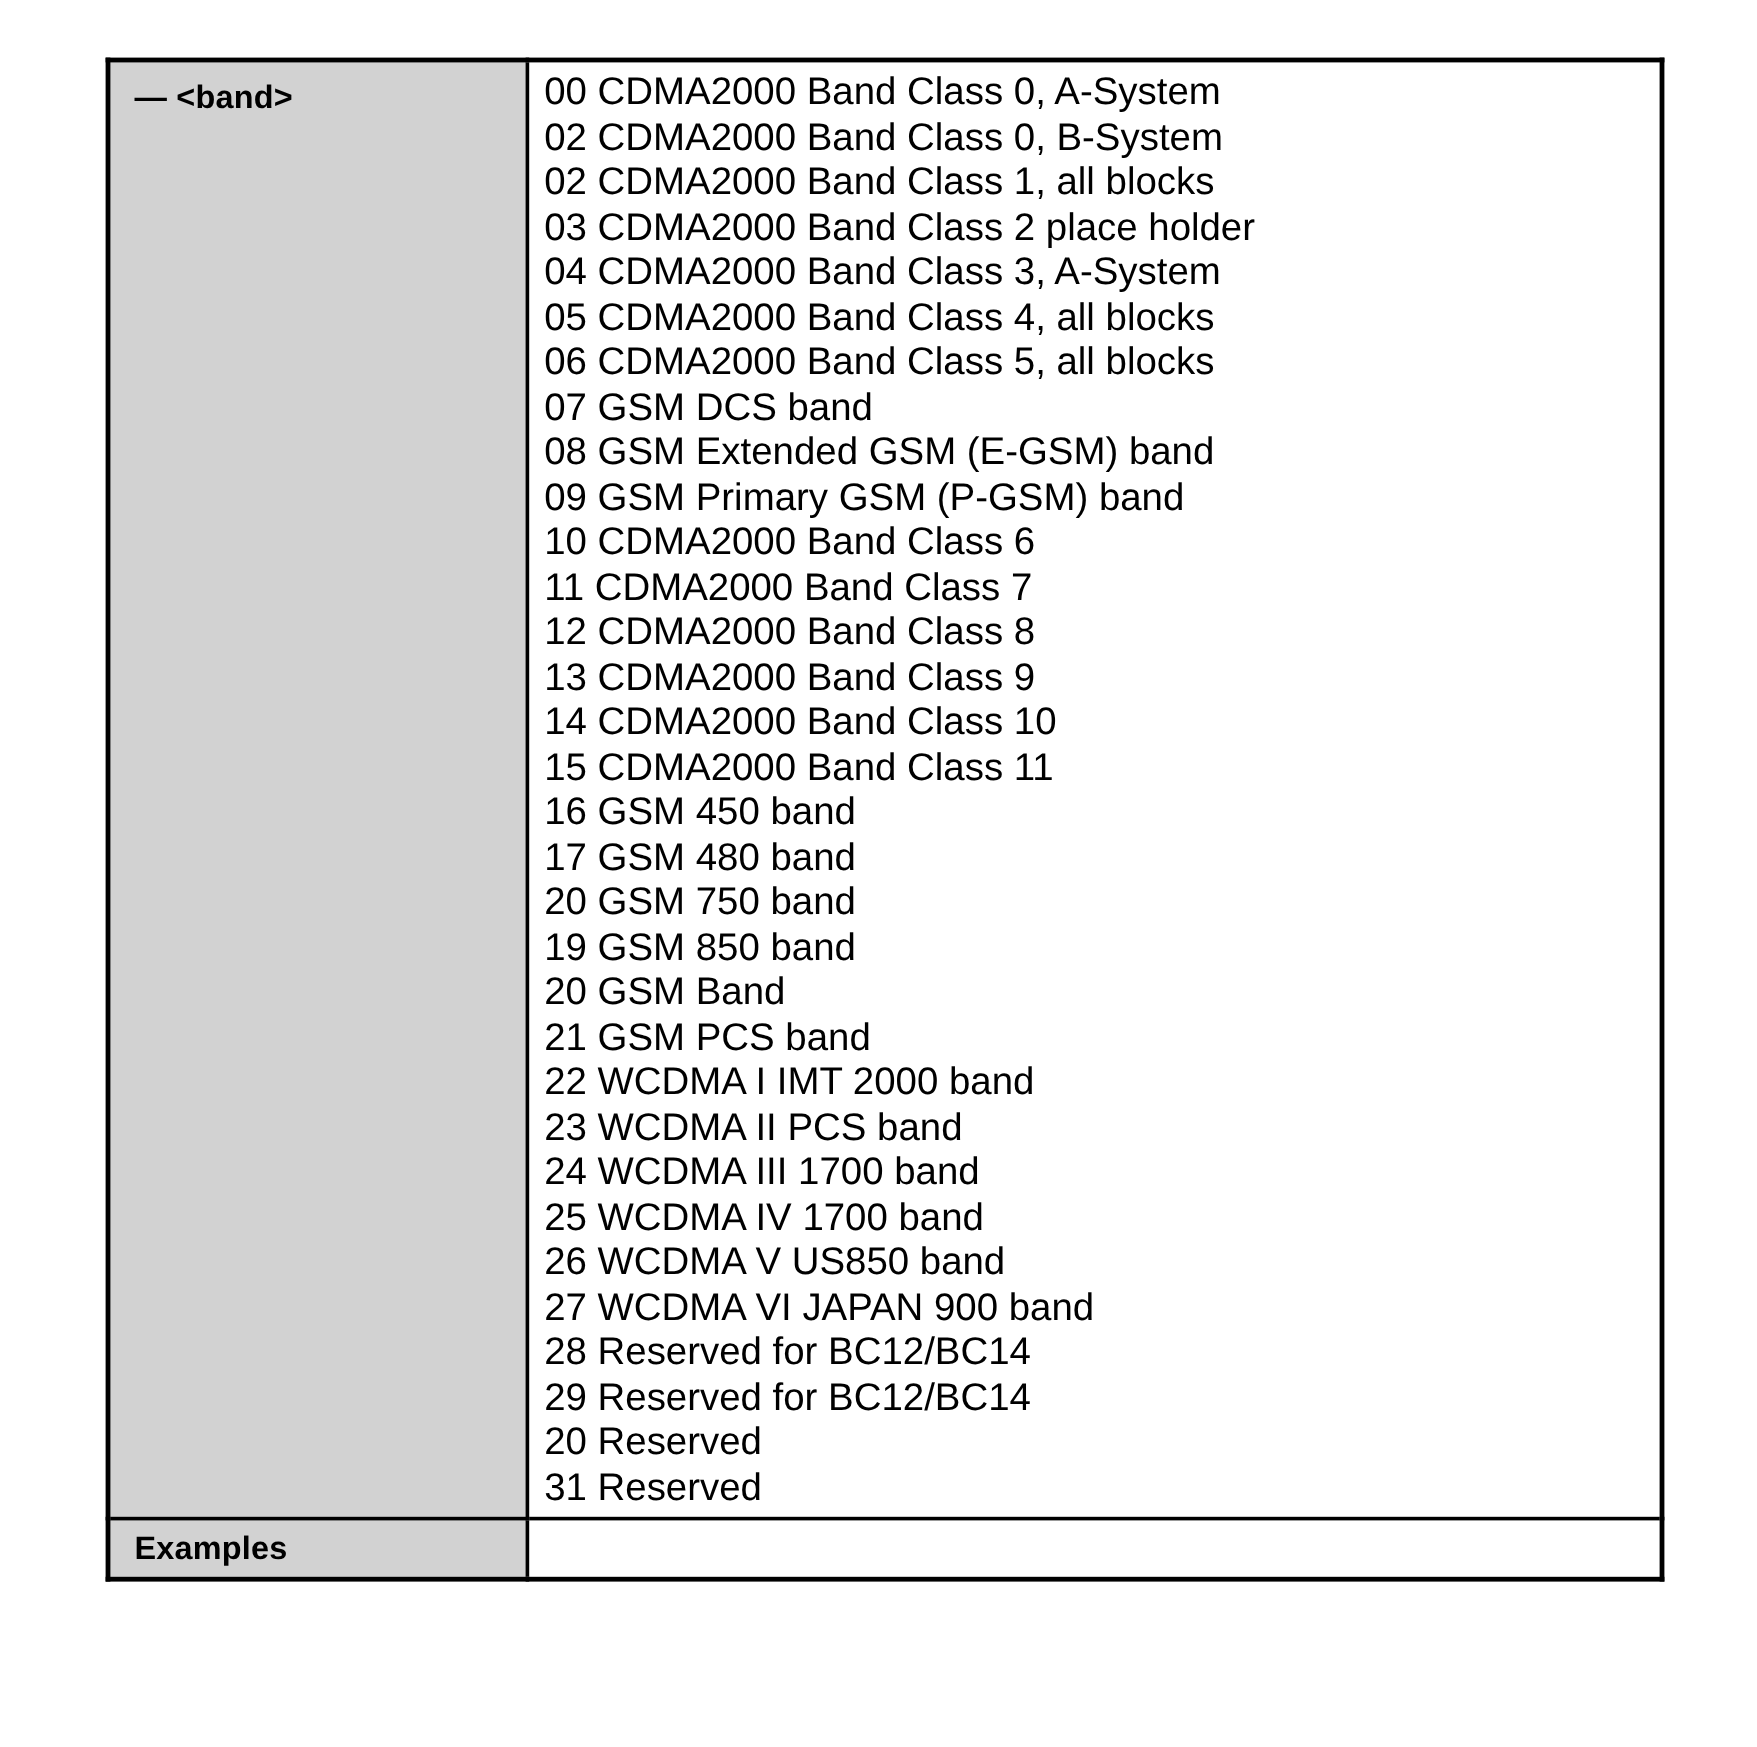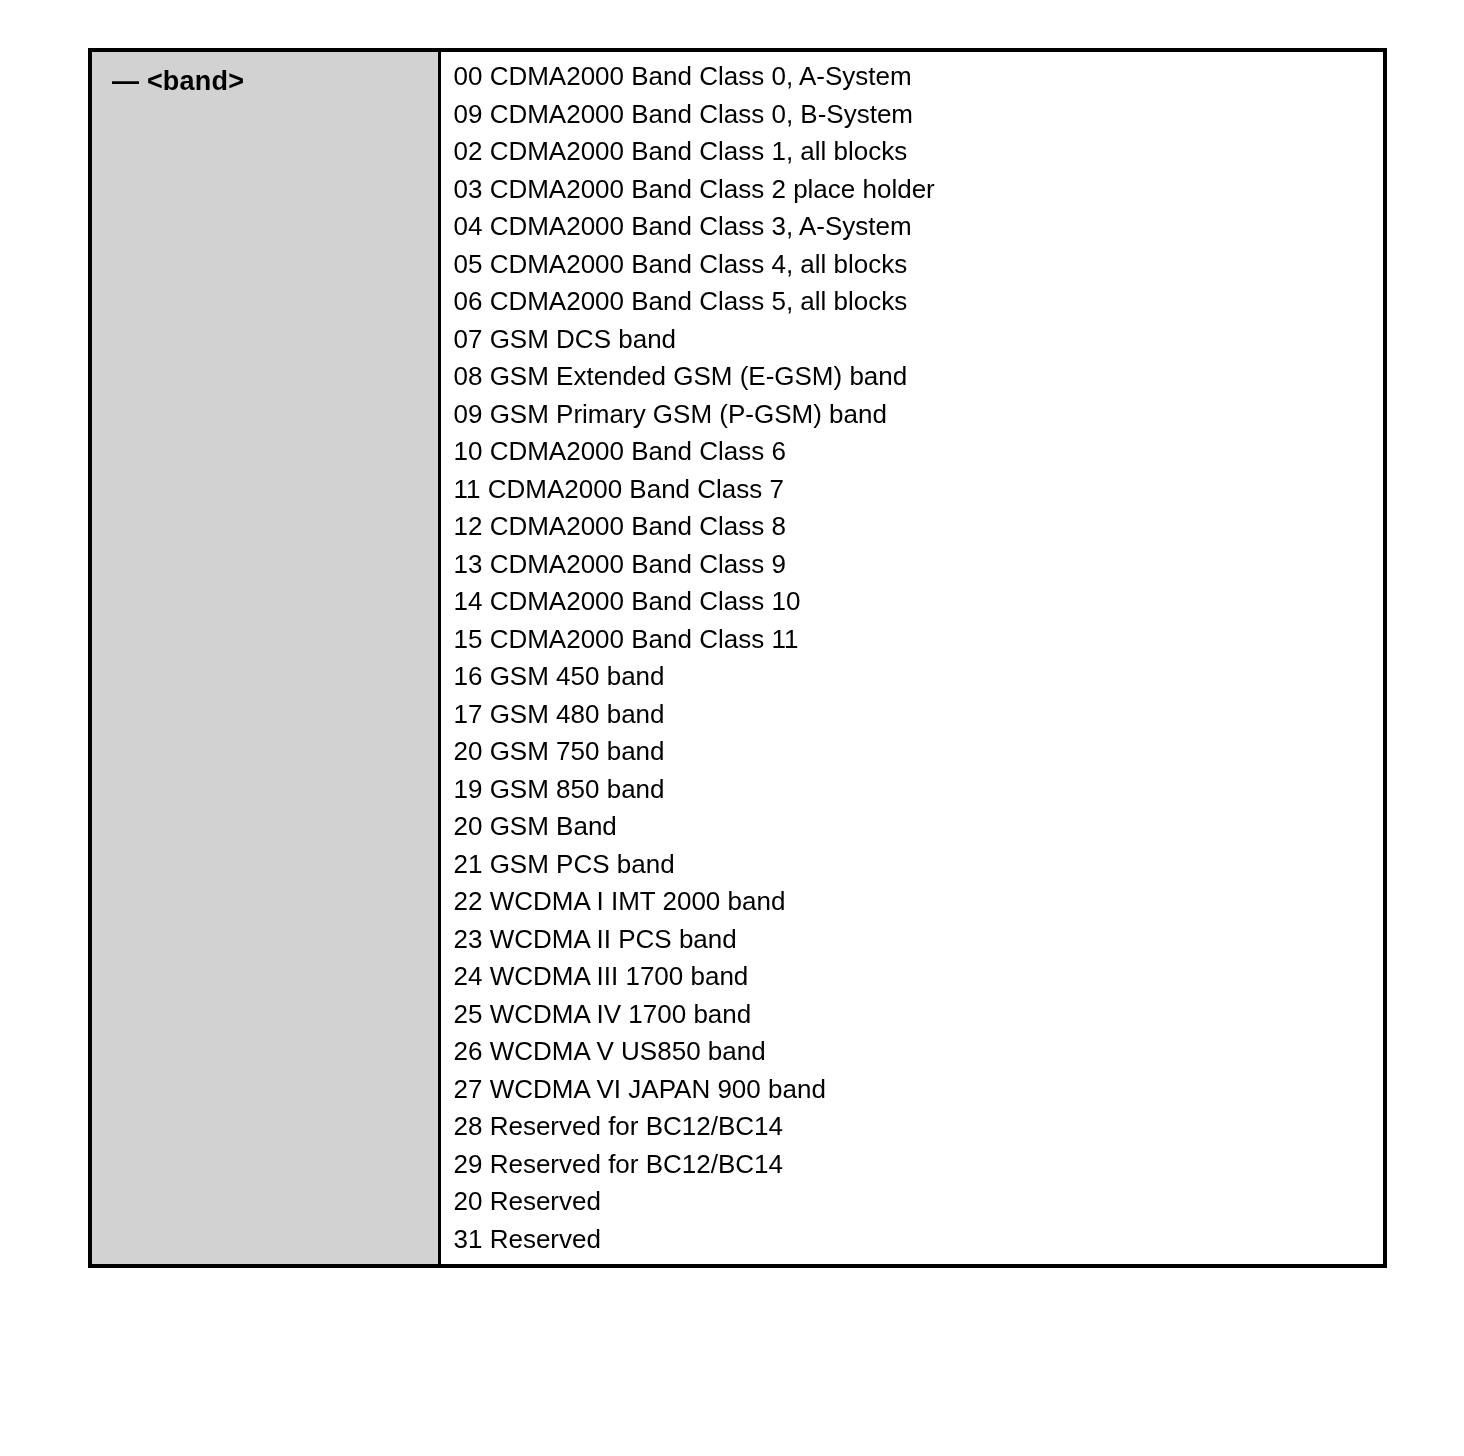--- a/index.html
+++ b/index.html
@@ -33,38 +33,38 @@
     vertical-align: top;
     padding: 6px 10px 6px 13px;
   }
   tr.band-row td { height: 1208px; }
   tr.notes-row td, tr.examples-row td { height: 50px; }
   tr.notes-row td.label-cell, tr.examples-row td.label-cell {
     vertical-align: middle;
     padding-top: 0;
   }
   .value-line {
-    font-size: 26px;
+    font-size: 32px;
     line-height: 37.5px;
     white-space: nowrap;
   }
 </style>
 </head>
 <body>
 
 <div class="page">
   <table class="param-table">
     <tbody>
         <tr class="band-row">
       <td class="label-cell">
         <span>— &lt;band&gt;</span>
       </td>
       <td class="value-cell">
         <div class="value-line">00 CDMA2000 Band Class 0, A-System</div>
-        <div class="value-line">09 CDMA2000 Band Class 0, B-System</div>
+        <div class="value-line">02 CDMA2000 Band Class 0, B-System</div>
         <div class="value-line">02 CDMA2000 Band Class 1, all blocks</div>
         <div class="value-line">03 CDMA2000 Band Class 2 place holder</div>
         <div class="value-line">04 CDMA2000 Band Class 3, A-System</div>
         <div class="value-line">05 CDMA2000 Band Class 4, all blocks</div>
         <div class="value-line">06 CDMA2000 Band Class 5, all blocks</div>
         <div class="value-line">07 GSM DCS band</div>
         <div class="value-line">08 GSM Extended GSM (E-GSM) band</div>
         <div class="value-line">09 GSM Primary GSM (P-GSM) band</div>
         <div class="value-line">10 CDMA2000 Band Class 6</div>
         <div class="value-line">11 CDMA2000 Band Class 7</div>
@@ -83,15 +83,23 @@
         <div class="value-line">24 WCDMA III 1700 band</div>
         <div class="value-line">25 WCDMA IV 1700 band</div>
         <div class="value-line">26 WCDMA V US850 band</div>
         <div class="value-line">27 WCDMA VI JAPAN 900 band</div>
         <div class="value-line">28 Reserved for BC12/BC14</div>
         <div class="value-line">29 Reserved for BC12/BC14</div>
         <div class="value-line">20 Reserved</div>
         <div class="value-line">31 Reserved</div>
       </td>
     </tr>
+    <tr class="examples-row">
+      <td class="label-cell">
+        <span>Examples</span>
+      </td>
+      <td class="value-cell">
+        <div class="value-line"></div>
+      </td>
+    </tr>
   </tbody>
     </table>
 </div>
 
 </body></html>

